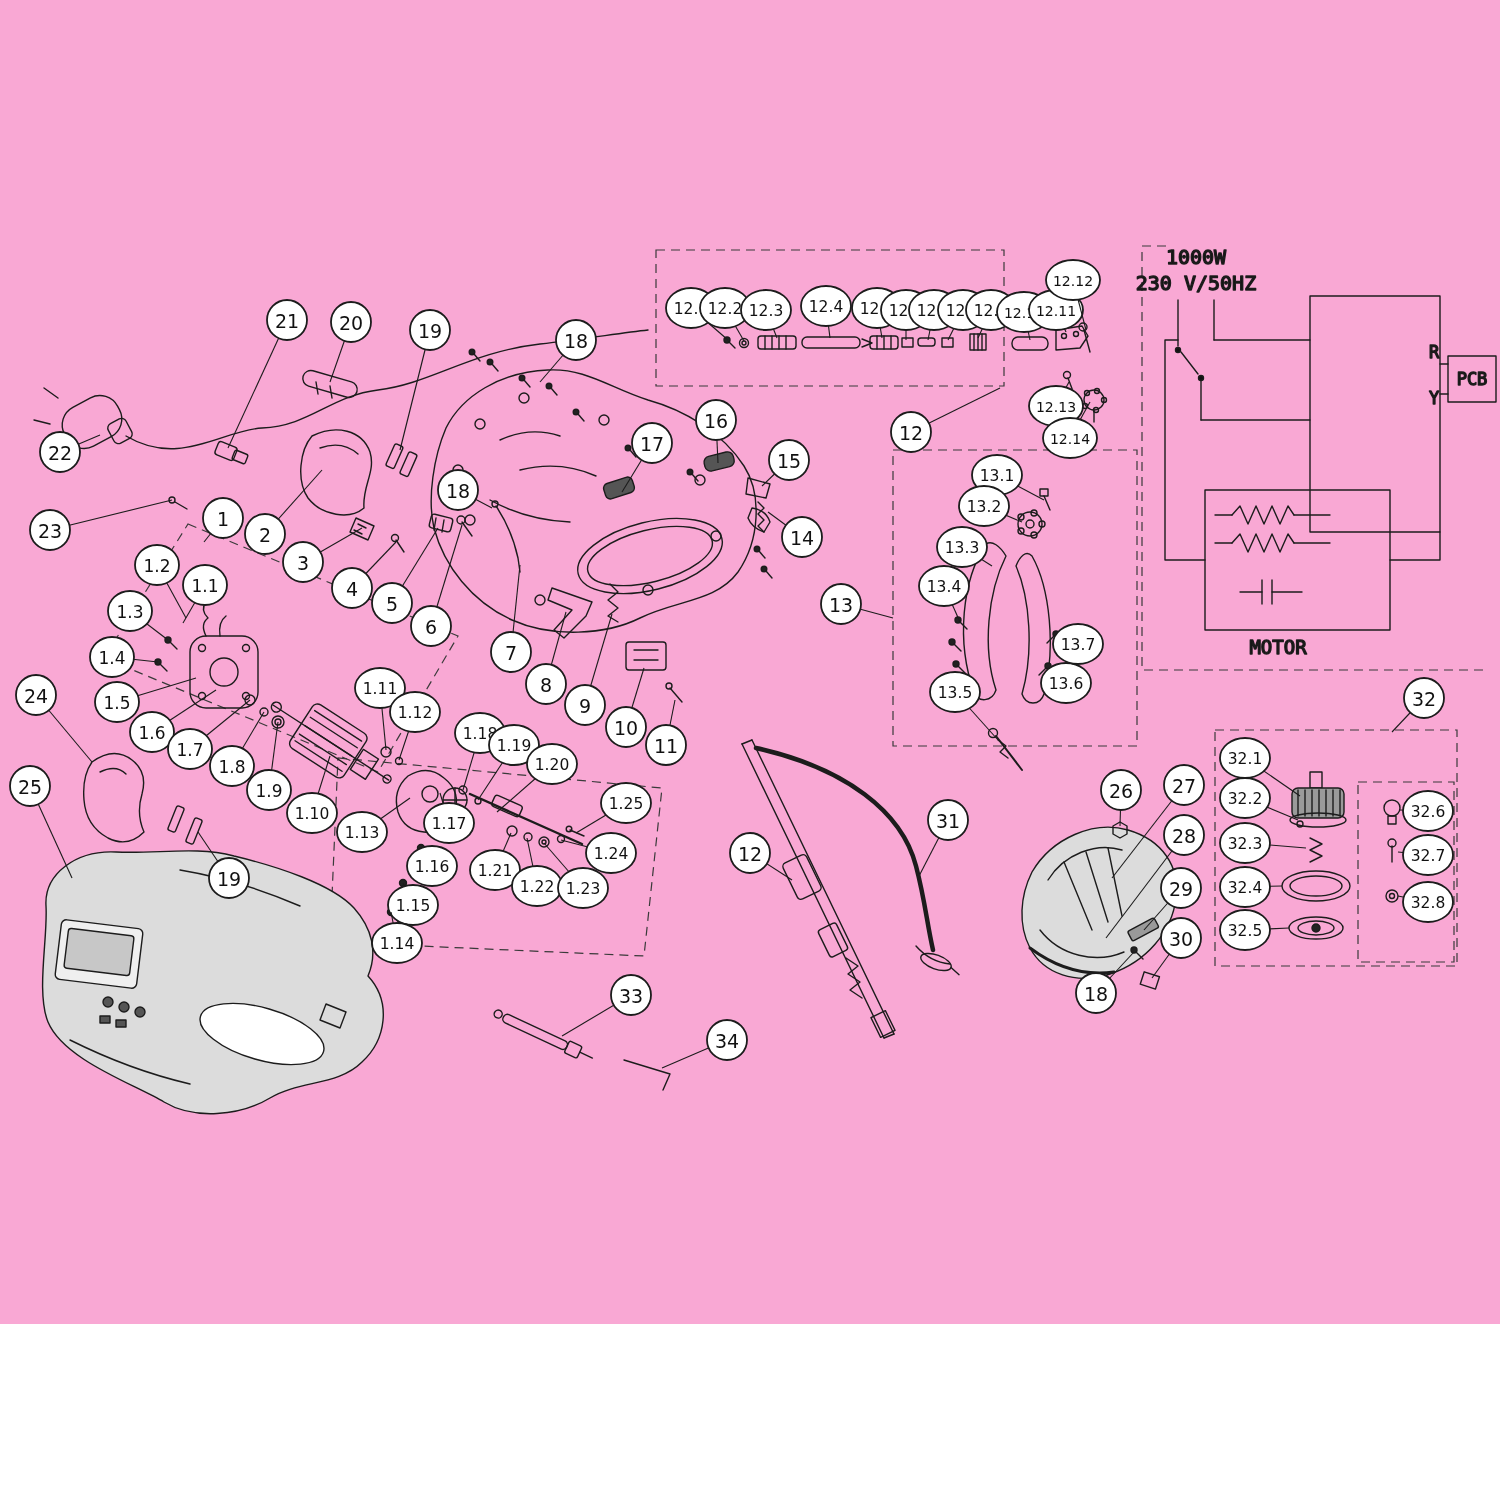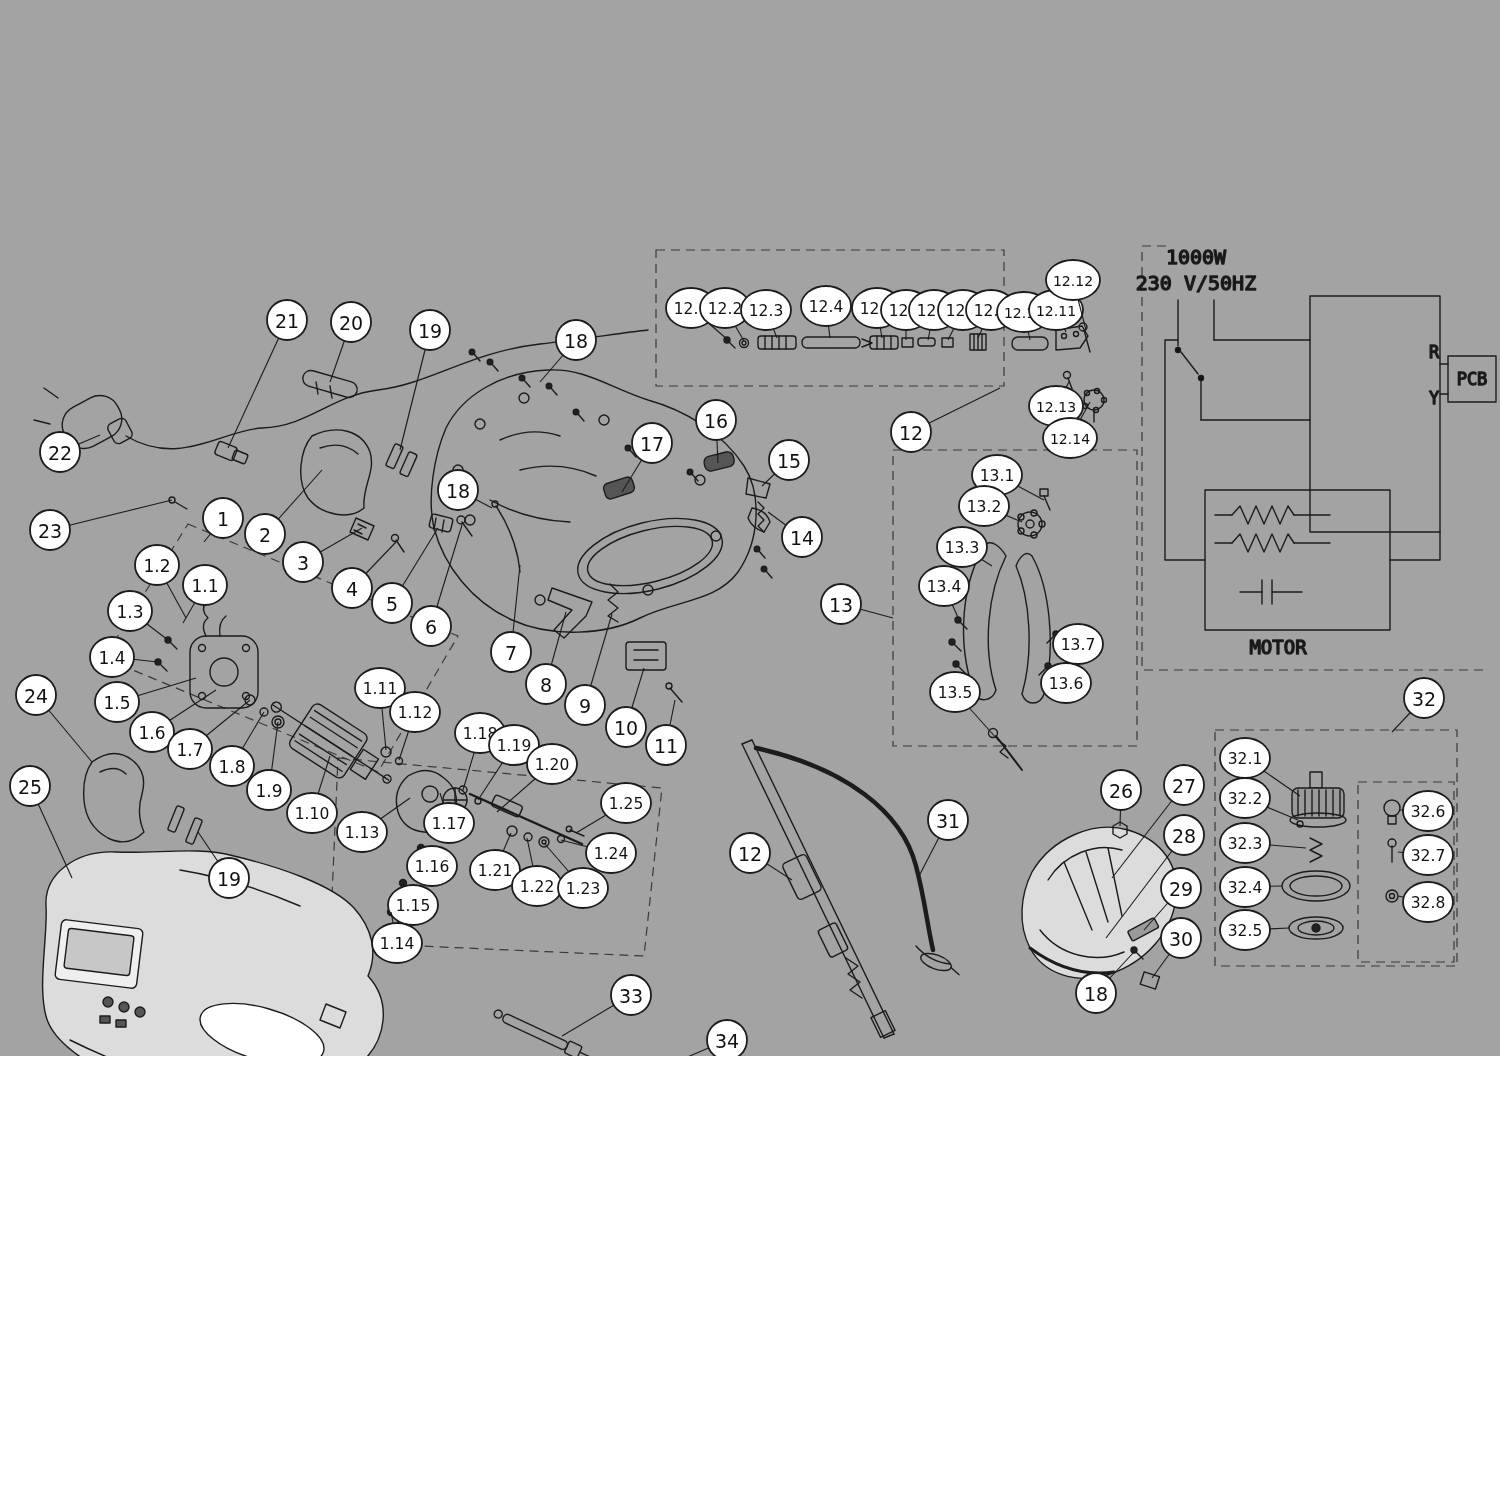--- a/index.html
+++ b/index.html
@@ -1,16 +1,16 @@
 <!DOCTYPE html>
 <html><head>
 <meta charset="utf-8">
 <style>
   html,body{margin:0;padding:0;background:#fff}
-  .page{position:relative;width:1500px;height:1056px;background:#a3a3a3;overflow:hidden;
+  .page{position:relative;width:1500px;height:1324px;background:#f9a8d4;overflow:hidden;
         font-family:"Liberation Sans",sans-serif}
   svg{position:absolute;left:0;top:0}
   .part{stroke:#1c1c1c;stroke-width:1.4;fill:none;stroke-linejoin:round;stroke-linecap:round}
   .thick{stroke-width:4.5}
   .dashed{stroke:#3a3a3a;stroke-width:1.2;fill:none;stroke-dasharray:9 6}
   .leader{stroke:#1c1c1c;stroke-width:1.1}
   .balloon{fill:#fff;stroke:#1c1c1c;stroke-width:1.8}
   .balloon-text{fill:#111;text-anchor:middle;dominant-baseline:central;
                 font-family:"DejaVu Sans",sans-serif}
   .schem-text{fill:#111;text-anchor:middle;font-family:"DejaVu Sans Mono",monospace}

